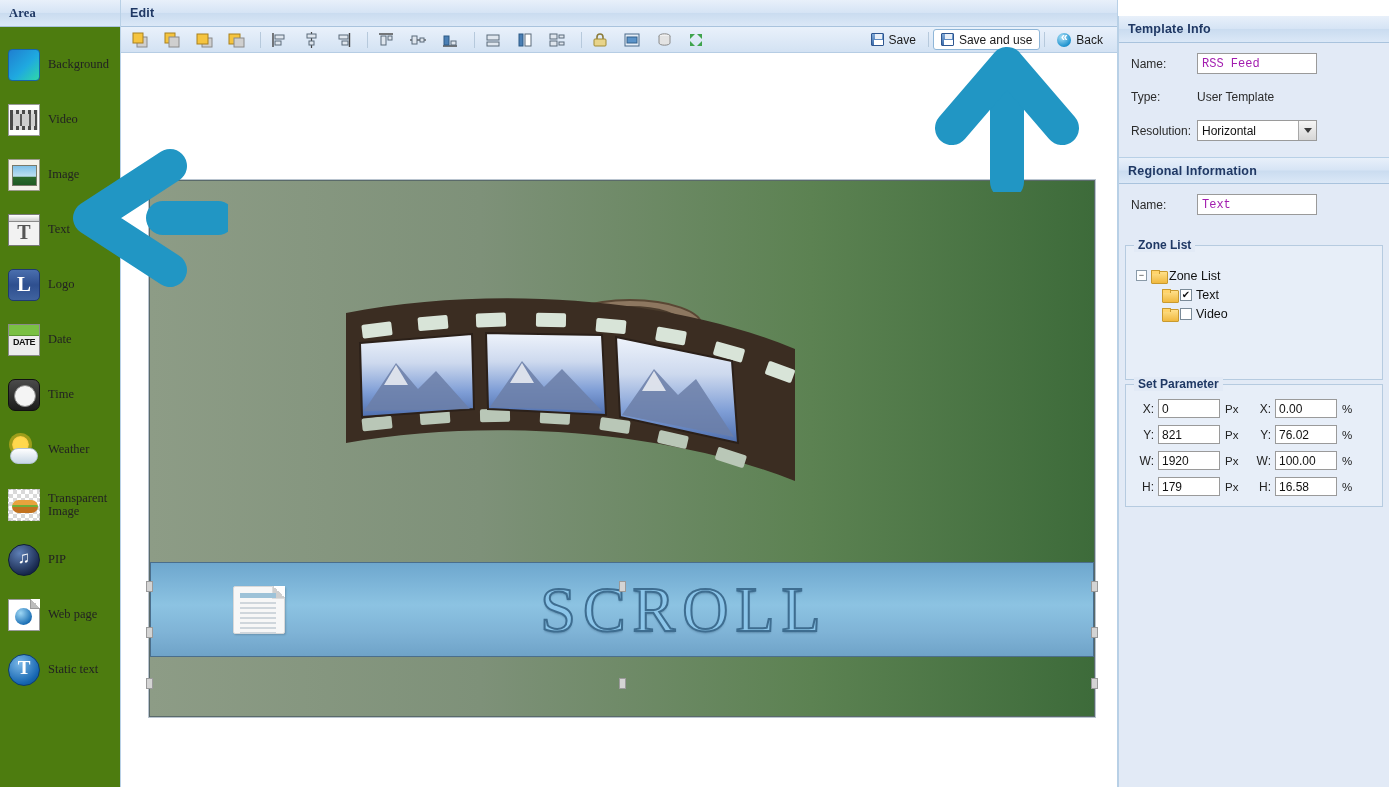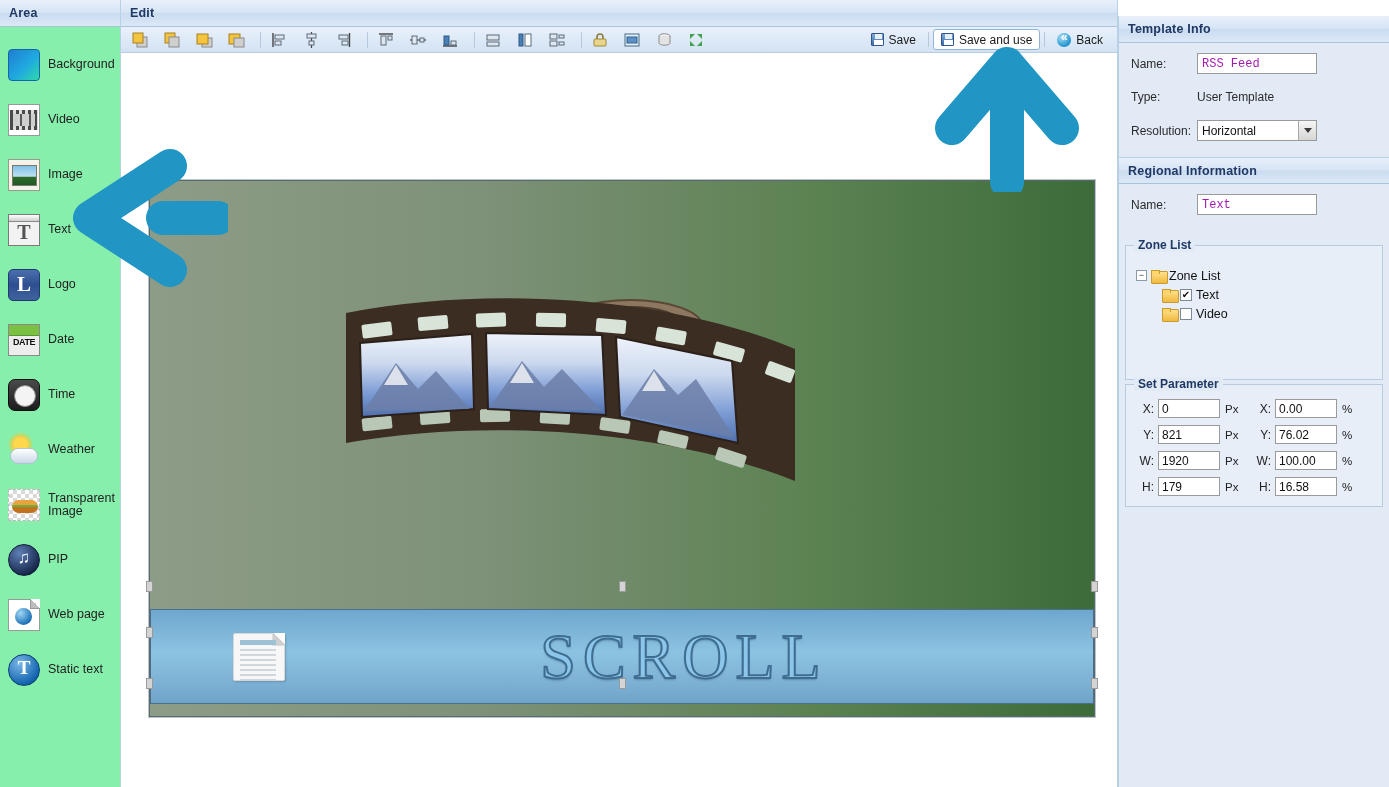--- a/index.html
+++ b/index.html
@@ -24,22 +24,23 @@
     display: flex;
     align-items: center;
     padding-left: 9px;
     letter-spacing: .2px;
   }
 
   
   #area-panel {
     position: absolute; left: 0; top: 0;
     width: 121px; height: 787px;
-    background: #86efac;
+    background: #4d7c0f;
     border-right: 1px solid #b8d0e6;
+    font-family: Liberation Serif, serif;
   }
   #area-list { padding-top: 10px; }
   .area-item {
     height: 55px;
     display: flex;
     align-items: center;
     padding-left: 8px;
     cursor: pointer;
   }
   .area-label {
@@ -140,21 +141,21 @@
     position:absolute; left:28px; top:127px;
     width:946px; height:537px;
     background: linear-gradient(to right,#8d9c86 0%,#7e9179 35%,#5c8252 70%,#3d6b3a 100%);
     border:1px solid #5a6a6a;
     box-shadow: 0 0 0 1px #b9c4cf;
   }
   .filmstrip { position:absolute; left:190px; top:110px; width:460px; height:270px; }
 
   
   #scroll-zone {
-    position:absolute; left:0px; top:428px; width:944px; height:95px;
+    position:absolute; left:0px; top:381px; width:944px; height:95px;
     background: linear-gradient(to bottom,#6ea7ce 0%,#8cc3e2 45%,#7fb3d6 75%,#6fa3c8 100%);
     border:1px solid #4a6e8c;
     display:flex; align-items:center;gap:30px;
   }
   .doc-icon {
     width:52px;height:48px;margin-left:82px;
     background:#f7f7f7;border:1px solid #d8d8d8;position:relative;border-radius:2px;
     box-shadow:1px 1px 2px rgba(0,0,0,.18);
   }
   .doc-icon::before{content:"";position:absolute;right:-1px;top:-1px;width:12px;height:12px;

